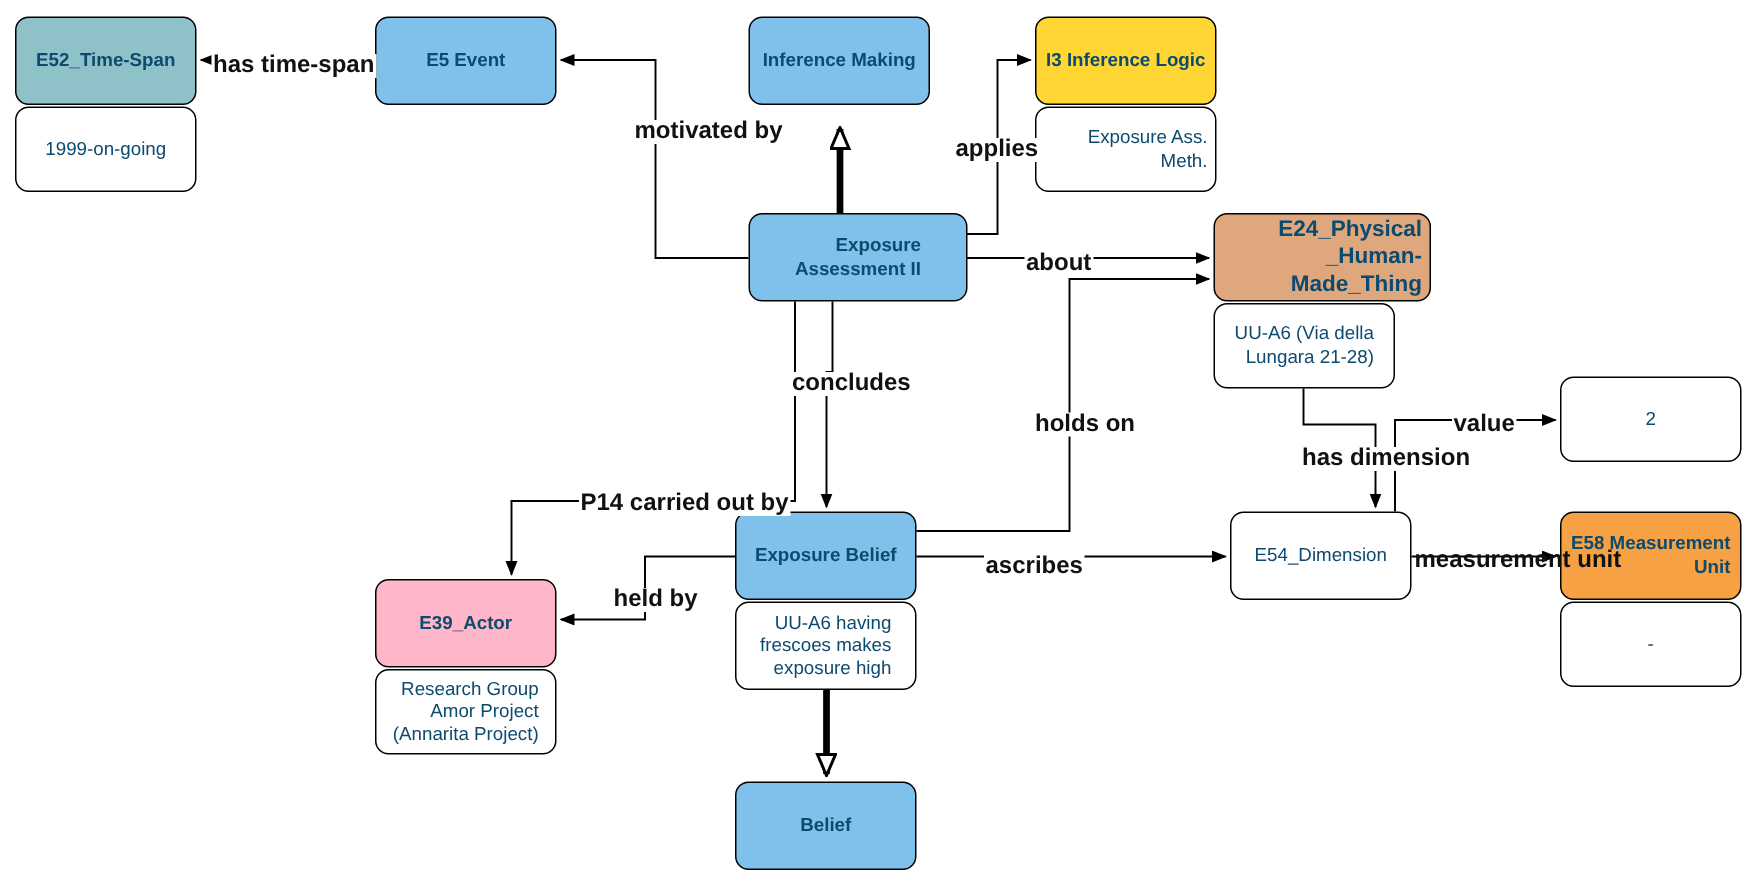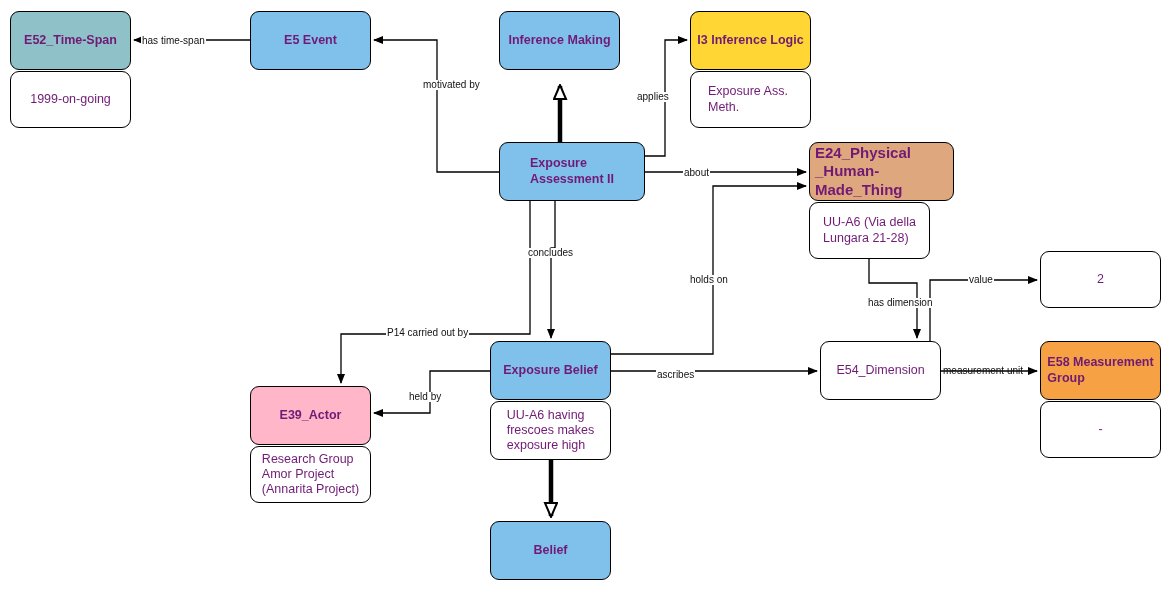--- a/index.html
+++ b/index.html
@@ -26,46 +26,47 @@
     pointer-events: none;
   }
   .node {
     position: absolute;
     box-sizing: border-box;
     border: 1.3px solid #000000;
     border-radius: 9px;
     display: flex;
     align-items: center;
     justify-content: center;
-    text-align: left;
+    text-align: right;
     line-height: 1.22;
-    color: #701a75;
+    color: #0c4a6e;
     background: #ffffff;
   }
   .node.header {
     font-weight: bold;
     font-size: 12.5px;
   }
   .node.instance {
     font-weight: normal;
     font-size: 12.5px;
     background: #ffffff;
   }
   .node .lbl {
     padding: 2px 5px;
     white-space: pre-line;
   }
   .edge-label {
     position: absolute;
-    font-size: 10px;
+    font-size: 16px;
     color: #111111;
     background: #ffffff;
     white-space: nowrap;
     padding: 0 1px;
     line-height: 1;
+    font-weight: bold;
   }
 </style>
 </head>
 <body>
 
 <div id="canvas">
 
   <svg id="edges" viewBox="0 0 1171 591" xmlns="http://www.w3.org/2000/svg">
     <defs>
       <marker id="arrowOpen" markerWidth="10" markerHeight="10" refX="9" refY="4" orient="auto" markerUnits="userSpaceOnUse">
@@ -147,21 +148,21 @@
   <div class="node instance" style="left:1040px; top:251px; width:121px; height:57px;">
     <span class="lbl">2</span>
   </div>
 
   <div class="node instance" style="left:820px; top:341px; width:121px; height:59px;">
     <span class="lbl">E54_Dimension</span>
   </div>
 
   <div class="node header" style="left:1040px; top:341px; width:121px; height:59px; background:#F6A143;">
     <span class="lbl">E58 Measurement
-Group</span>
+Unit</span>
   </div>
   <div class="node instance" style="left:1040px; top:401px; width:121px; height:57px;">
     <span class="lbl">-</span>
   </div>
 
   <div class="node header" style="left:490px; top:341px; width:121px; height:59px; background:#80C1EB;">
     <span class="lbl">Exposure Belief</span>
   </div>
   <div class="node instance" style="left:490px; top:401px; width:121px; height:59px;">
     <span class="lbl">UU-A6 having

